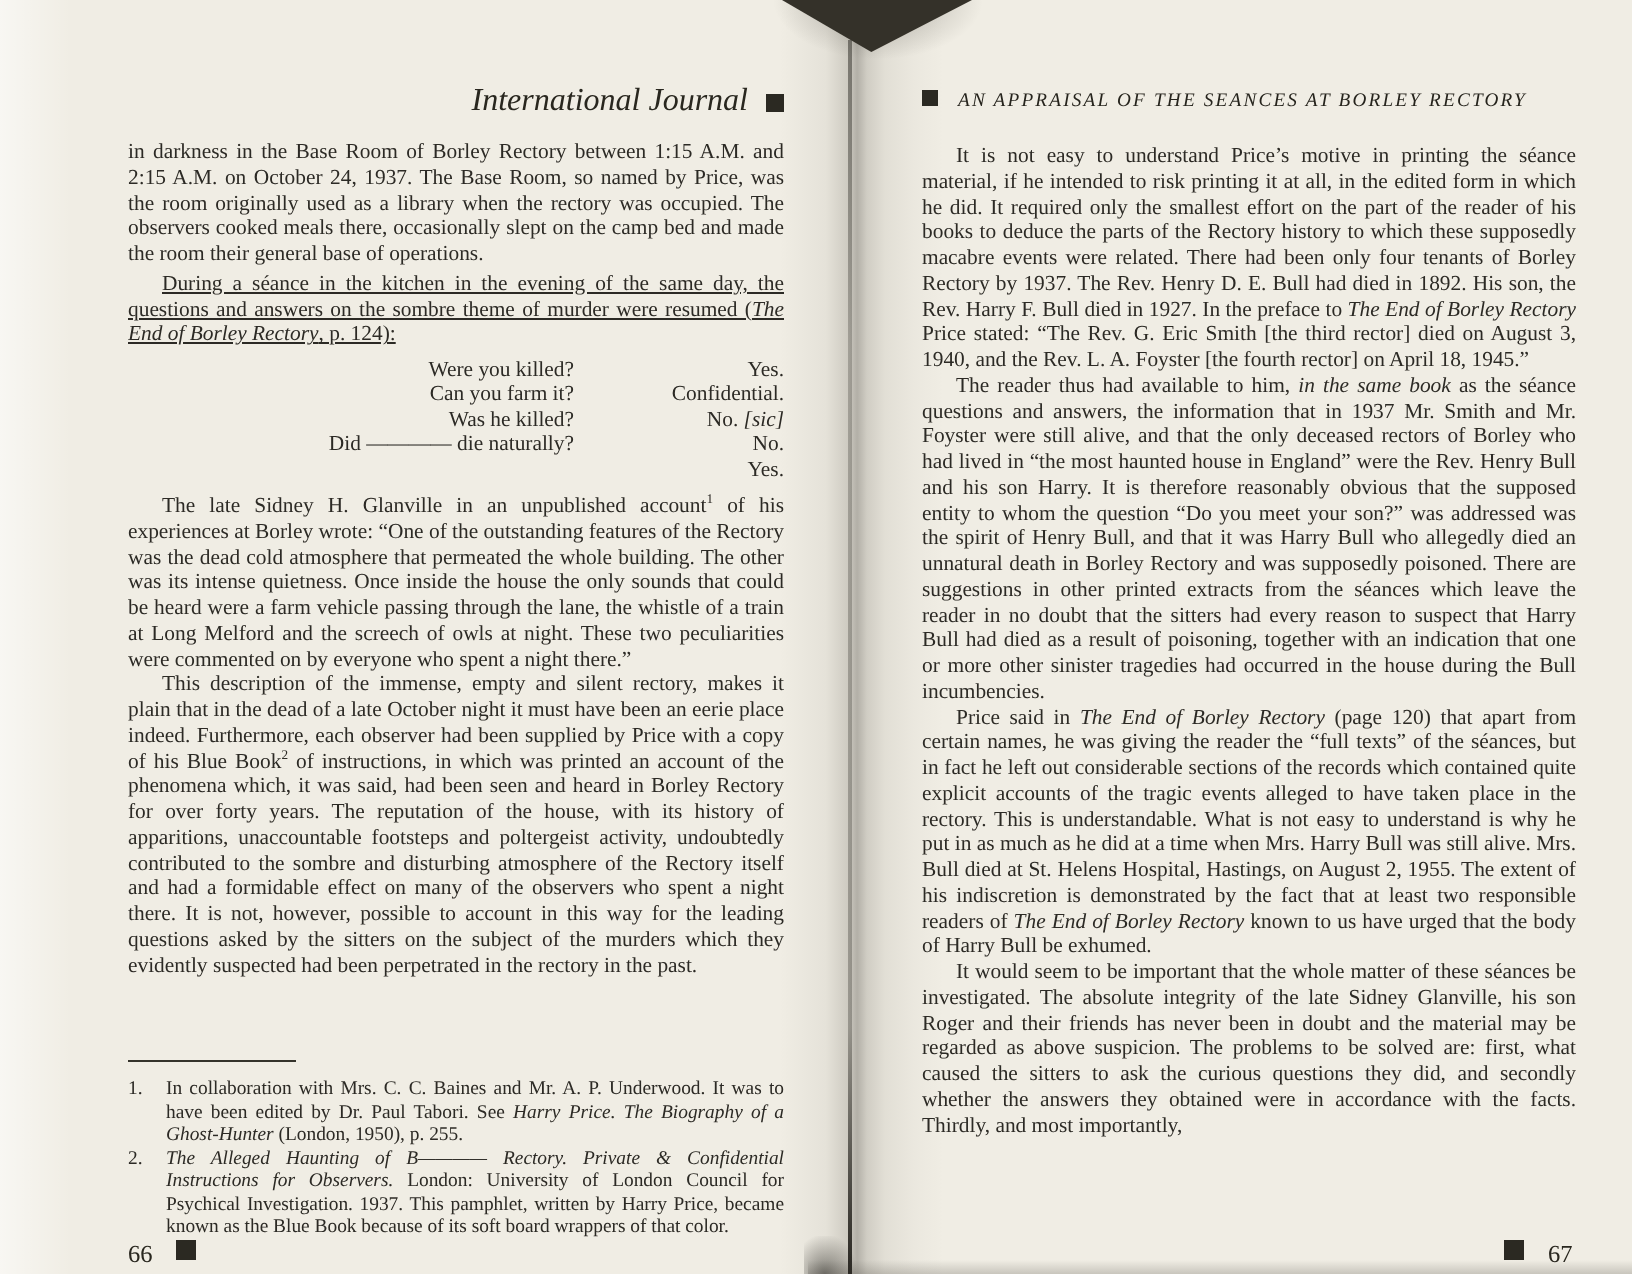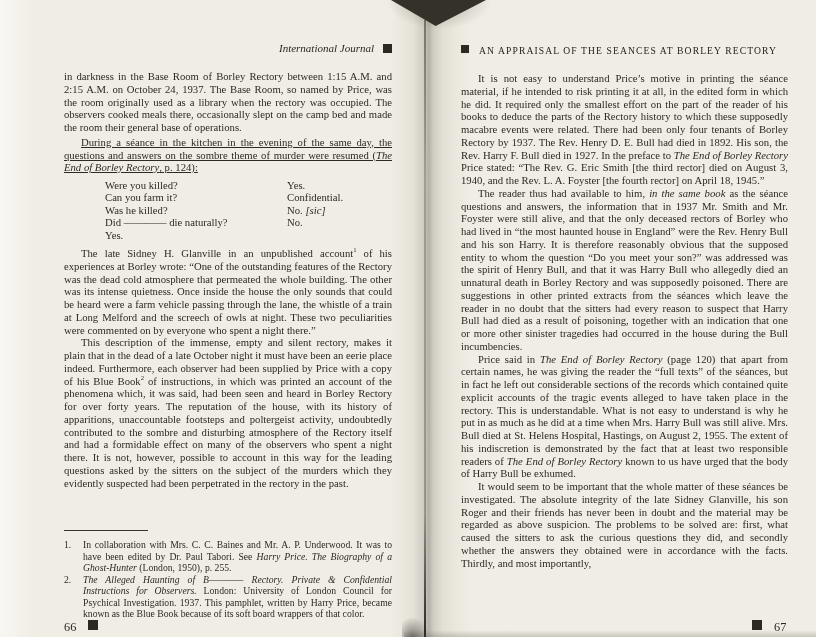--- a/index.html
+++ b/index.html
@@ -23,41 +23,41 @@
   .binding-gap-soft { position:absolute; left:386px; top:0; width:106px; height:30px;
     background:radial-gradient(ellipse at 50% 0%, rgba(52,49,41,0.35), rgba(52,49,41,0) 70%); }
   .bottom-shadow { position:absolute; left:404px; bottom:0; width:412px; height:7px;
     background:linear-gradient(180deg, rgba(60,57,50,0) 0%, rgba(60,57,50,0.22) 100%); }
   .gutter-foot { position:absolute; left:402px; top:618px; width:26px; height:19px;
     background:radial-gradient(ellipse at 40% 100%, rgba(40,38,33,0.55), rgba(40,38,33,0) 75%); }
 
   
   .rh-left { position:absolute; top:42px; left:58px; width:334px;
     display:flex; justify-content:flex-end; align-items:center; gap:9px;
-    font-style:italic; font-size:11px; color:#29271f; }
+    font-style:italic; font-size:16px; color:#29271f; }
   .rh-right { position:absolute; top:45px; left:461px; width:332px;
     display:flex; gap:10px;
-    font-size:9.6px; letter-spacing:1.1px; color:#26241d; }
+    font-style:italic; font-size:9.6px; letter-spacing:1.1px; color:#26241d; }
   .sq { display:inline-block; width:9px; height:9px; background:#2b2922; flex:none; }
   .sq.small { width:8px; height:8px; }
   .sq.big { width:10px; height:10px; }
 
   
   .col { font-size:10.7px; line-height:12.75px; text-align:justify;
     overflow:hidden; position:absolute; }
   .col-left  { left:64px; top:70px; width:328px; height:456px; }
   .col-right { left:461px; top:72px; width:327px; height:540px; }
   .col p { margin:0; }
   .col p.sp { margin-top:2px;text-decoration:underline; }
   .indent { text-indent:17px; }
   .it { font-style:italic; }
   sup { font-size:0.62em; line-height:0; }
 
   
-  .qa { margin:5px 0 6px 41px; text-align:left; }
+  .qa { margin:5px 0 6px 41px; text-align:right; }
   .qa-row { display:flex; line-height:12.4px; }
   .qa-q { flex:none; width:182px; }
   .qa-a { flex:1; }
 
   
   .fnblock { position:absolute; left:64px; top:530px; width:328px; }
   .fn-rule { width:84px; border-top:1.2px solid #35332b; margin-bottom:8px; }
   .footnote { display:flex; font-size:9.7px; line-height:11.5px; text-align:justify; }
   .fn-num { flex:none; width:19px; }
   .fn-body { flex:1; }

